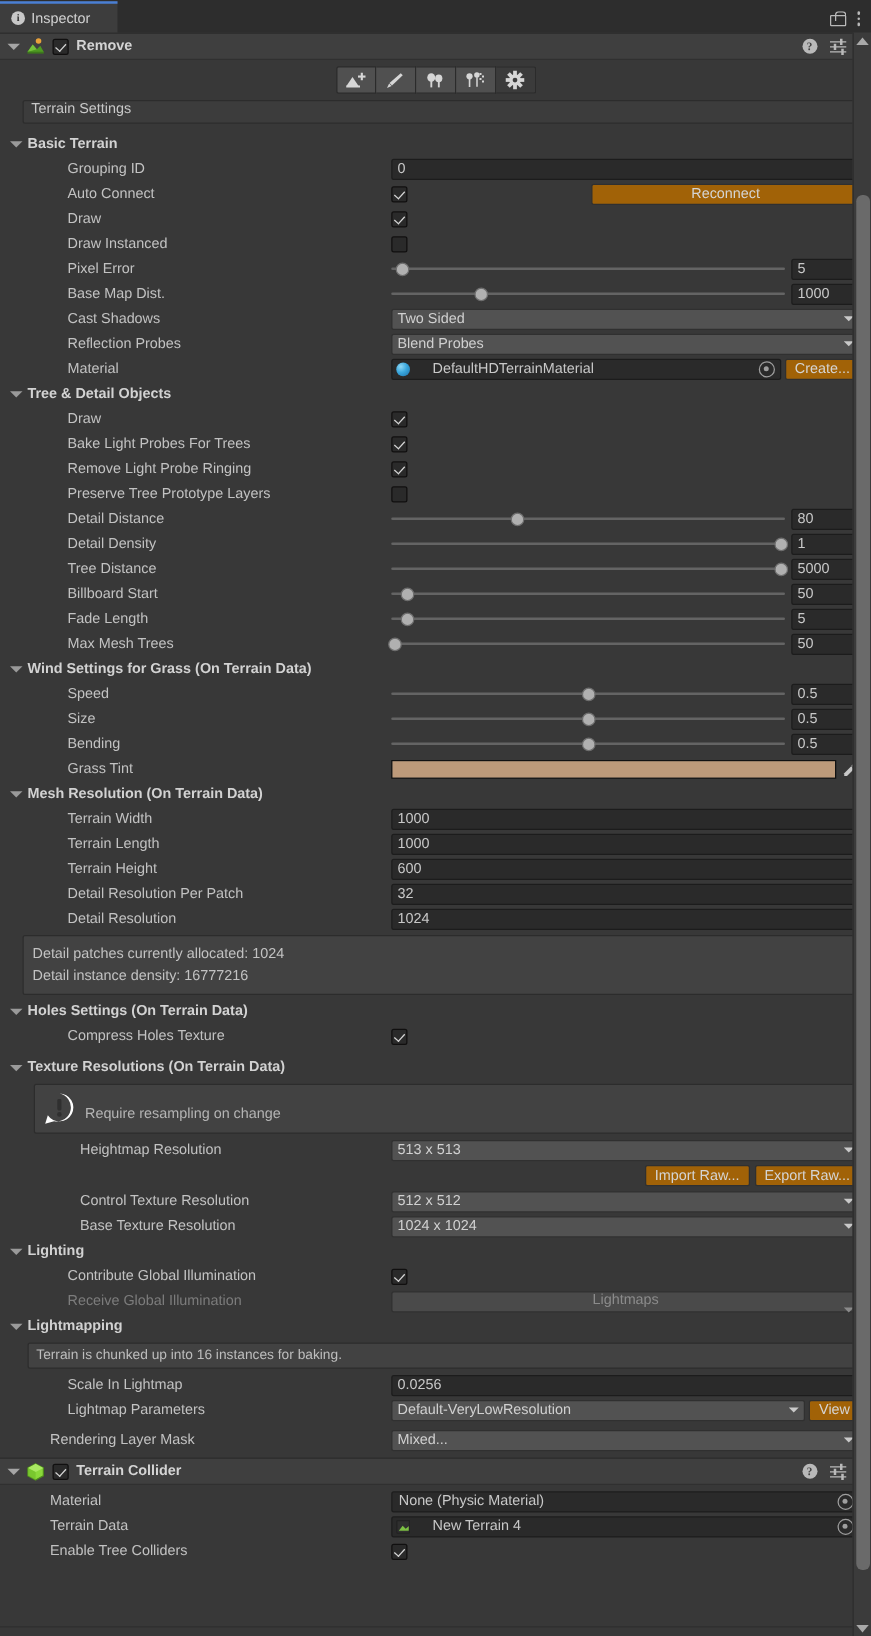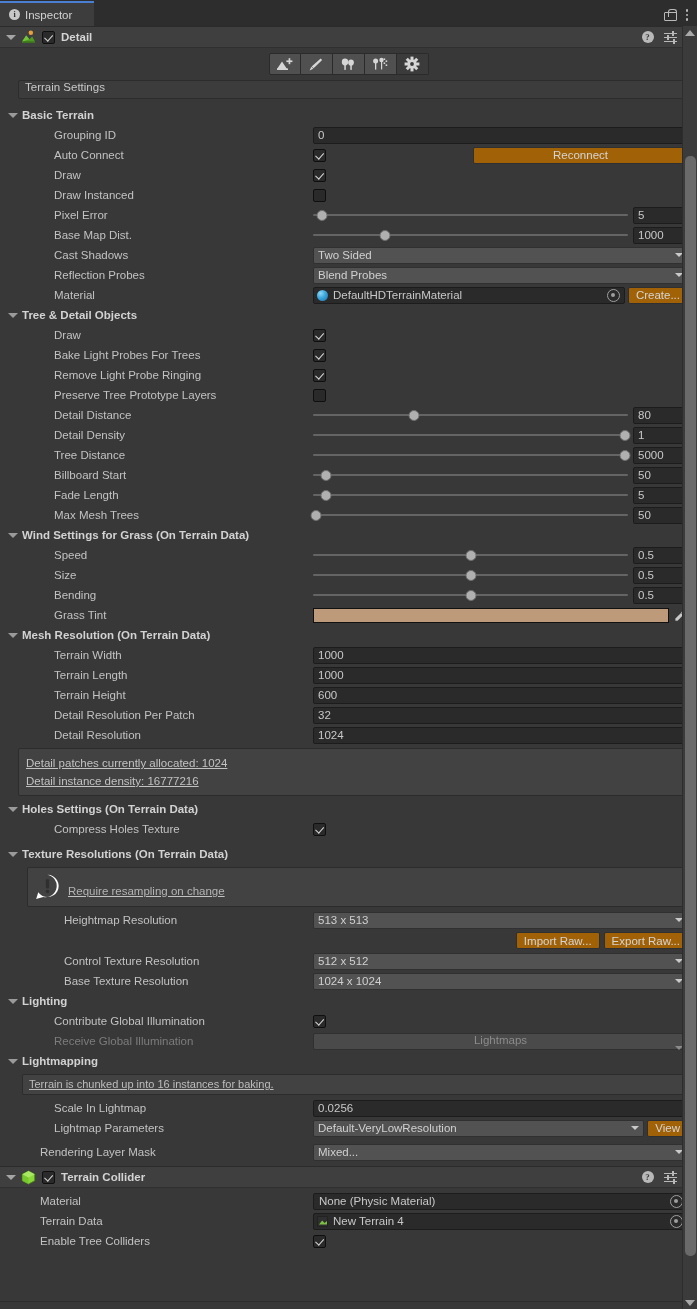--- a/index.html
+++ b/index.html
@@ -85,21 +85,21 @@
   .field{height:17px;background:#2a2a2a;border:1px solid #1c1c1c;border-radius:2px;
        display:flex;align-items:center;padding:0 4px;color:#c8c8c8;font-size:11.5px;flex:1;}
   .dropdown{height:17px;background:#525252;border:1px solid #303030;border-radius:2px;
        display:flex;align-items:center;padding:0 4px;color:#d0d0d0;font-size:11.5px;flex:1;position:relative;}
   .dropdown.dim{color:#8b8b8b;background:#4a4a4a;flex-direction:column;}
   .dropdown .caret{margin-left:auto;width:0;height:0;border-left:4px solid transparent;
        border-right:4px solid transparent;border-top:4.5px solid #c9c9c9;}
   .dropdown.dim .caret{border-top-color:#8a8a8a;}
 
   .objfield{height:17px;background:#2a2a2a;border:1px solid #1c1c1c;border-radius:2px;
-       display:flex;align-items:center;gap:5px;padding:0 2px 0 3px;color:#c8c8c8;font-size:11.5px;flex:1;}
+       display:flex;align-items:center;gap:18px;padding:0 2px 0 3px;color:#c8c8c8;font-size:11.5px;flex:1;}
   .objfield .txt{flex:1;overflow:hidden;white-space:nowrap;}
   .picker{width:13px;height:13px;border-radius:50%;border:1.5px solid #9e9e9e;position:relative;flex:none;margin-right:2px;}
   .picker:after{content:"";position:absolute;left:3px;top:3px;width:4px;height:4px;border-radius:50%;background:#9e9e9e;}
   .sphere{width:11px;height:11px;border-radius:50%;flex:none;
        background:radial-gradient(circle at 33% 30%, #8fd8f5 0%, #3aa7dd 45%, #1c6fa5 100%);}
   .tdata-ico{width:11px;height:11px;flex:none;background:#2f2f2f;border:1px solid #222;border-radius:1px;
        position:relative;overflow:hidden;}
   .tdata-ico:after{content:"";position:absolute;left:1px;bottom:1px;width:9px;height:5px;
        background:#7cc043;clip-path:polygon(0 100%,35% 20%,62% 70%,100% 15%,100% 100%);}
 
@@ -114,21 +114,21 @@
   .numfield{width:55px;flex:none;height:17px;background:#2a2a2a;border:1px solid #1c1c1c;border-radius:2px;
        display:flex;align-items:center;padding:0 4px;color:#c8c8c8;font-size:11.5px;}
 
   
   .colorfield{flex:1;height:15px;border:1px solid #111;display:flex;}
   .colorfield .sw{flex:1;}
   .eyedrop{width:16px;height:17px;display:flex;align-items:center;justify-content:center;flex:none;margin-left:3px;}
 
   
   .helpbox{margin:3px 9px 3px 18px;background:#424242;border:1px solid #2c2c2c;border-radius:2px;
-       padding:5px 7px;color:#c2c2c2;font-size:11.5px;line-height:18px;text-decoration:underline;}
+       padding:5px 7px;color:#c2c2c2;font-size:11.5px;line-height:18px;}
   .helpbox.iconbox{display:flex;align-items:flex-end;gap:8px;padding:6px 7px;min-height:40px;margin-left:27px;}
   .helpbox.small{padding:2px 6px;line-height:15px;font-size:11px;color:#bdbdbd;margin-left:27px;}
   .warn-ico{width:25px;height:26px;flex:none;}
 
   .btnrow{display:flex;justify-content:flex-end;gap:4px;padding:2px 9px 2px 0;height:21px;}
 
   
   .vscroll{position:absolute;right:0;top:26px;bottom:0;width:15px;background:#3b3b3b;border-left:1px solid #2d2d2d;}
   .vscroll .up,.vscroll .down{position:absolute;left:0;width:14px;height:13px;display:flex;
        align-items:center;justify-content:center;}
@@ -161,21 +161,21 @@
 
   <div class="comp-header">
     <span class="foldout"></span>
     <svg class="terrain-ico" viewBox="0 0 16 15">
       <circle cx="10.5" cy="3" r="2.4" fill="#e8a13a"></circle>
       <path d="M1 12.5 L5.5 6 L9 10 L12 7 L15 12.5 Z" fill="#4e9a22"></path>
       <path d="M1 12.5 L5.5 6 L9 10 Z" fill="#76c23c"></path>
       <rect x="1" y="12.2" width="14" height="1.6" fill="#3d7a1c"></rect>
     </svg>
     <span class="ck on"></span>
-    <span class="comp-title">Detail</span>
+    <span class="comp-title">Remove</span>
     <span class="hdr-right">
       <span class="help-ico">?</span>
       <span class="preset-ico">
           <span></span>
           <span></span>
           <span></span>
           <b></b>
           <b></b>
           <b></b>
         </span>

